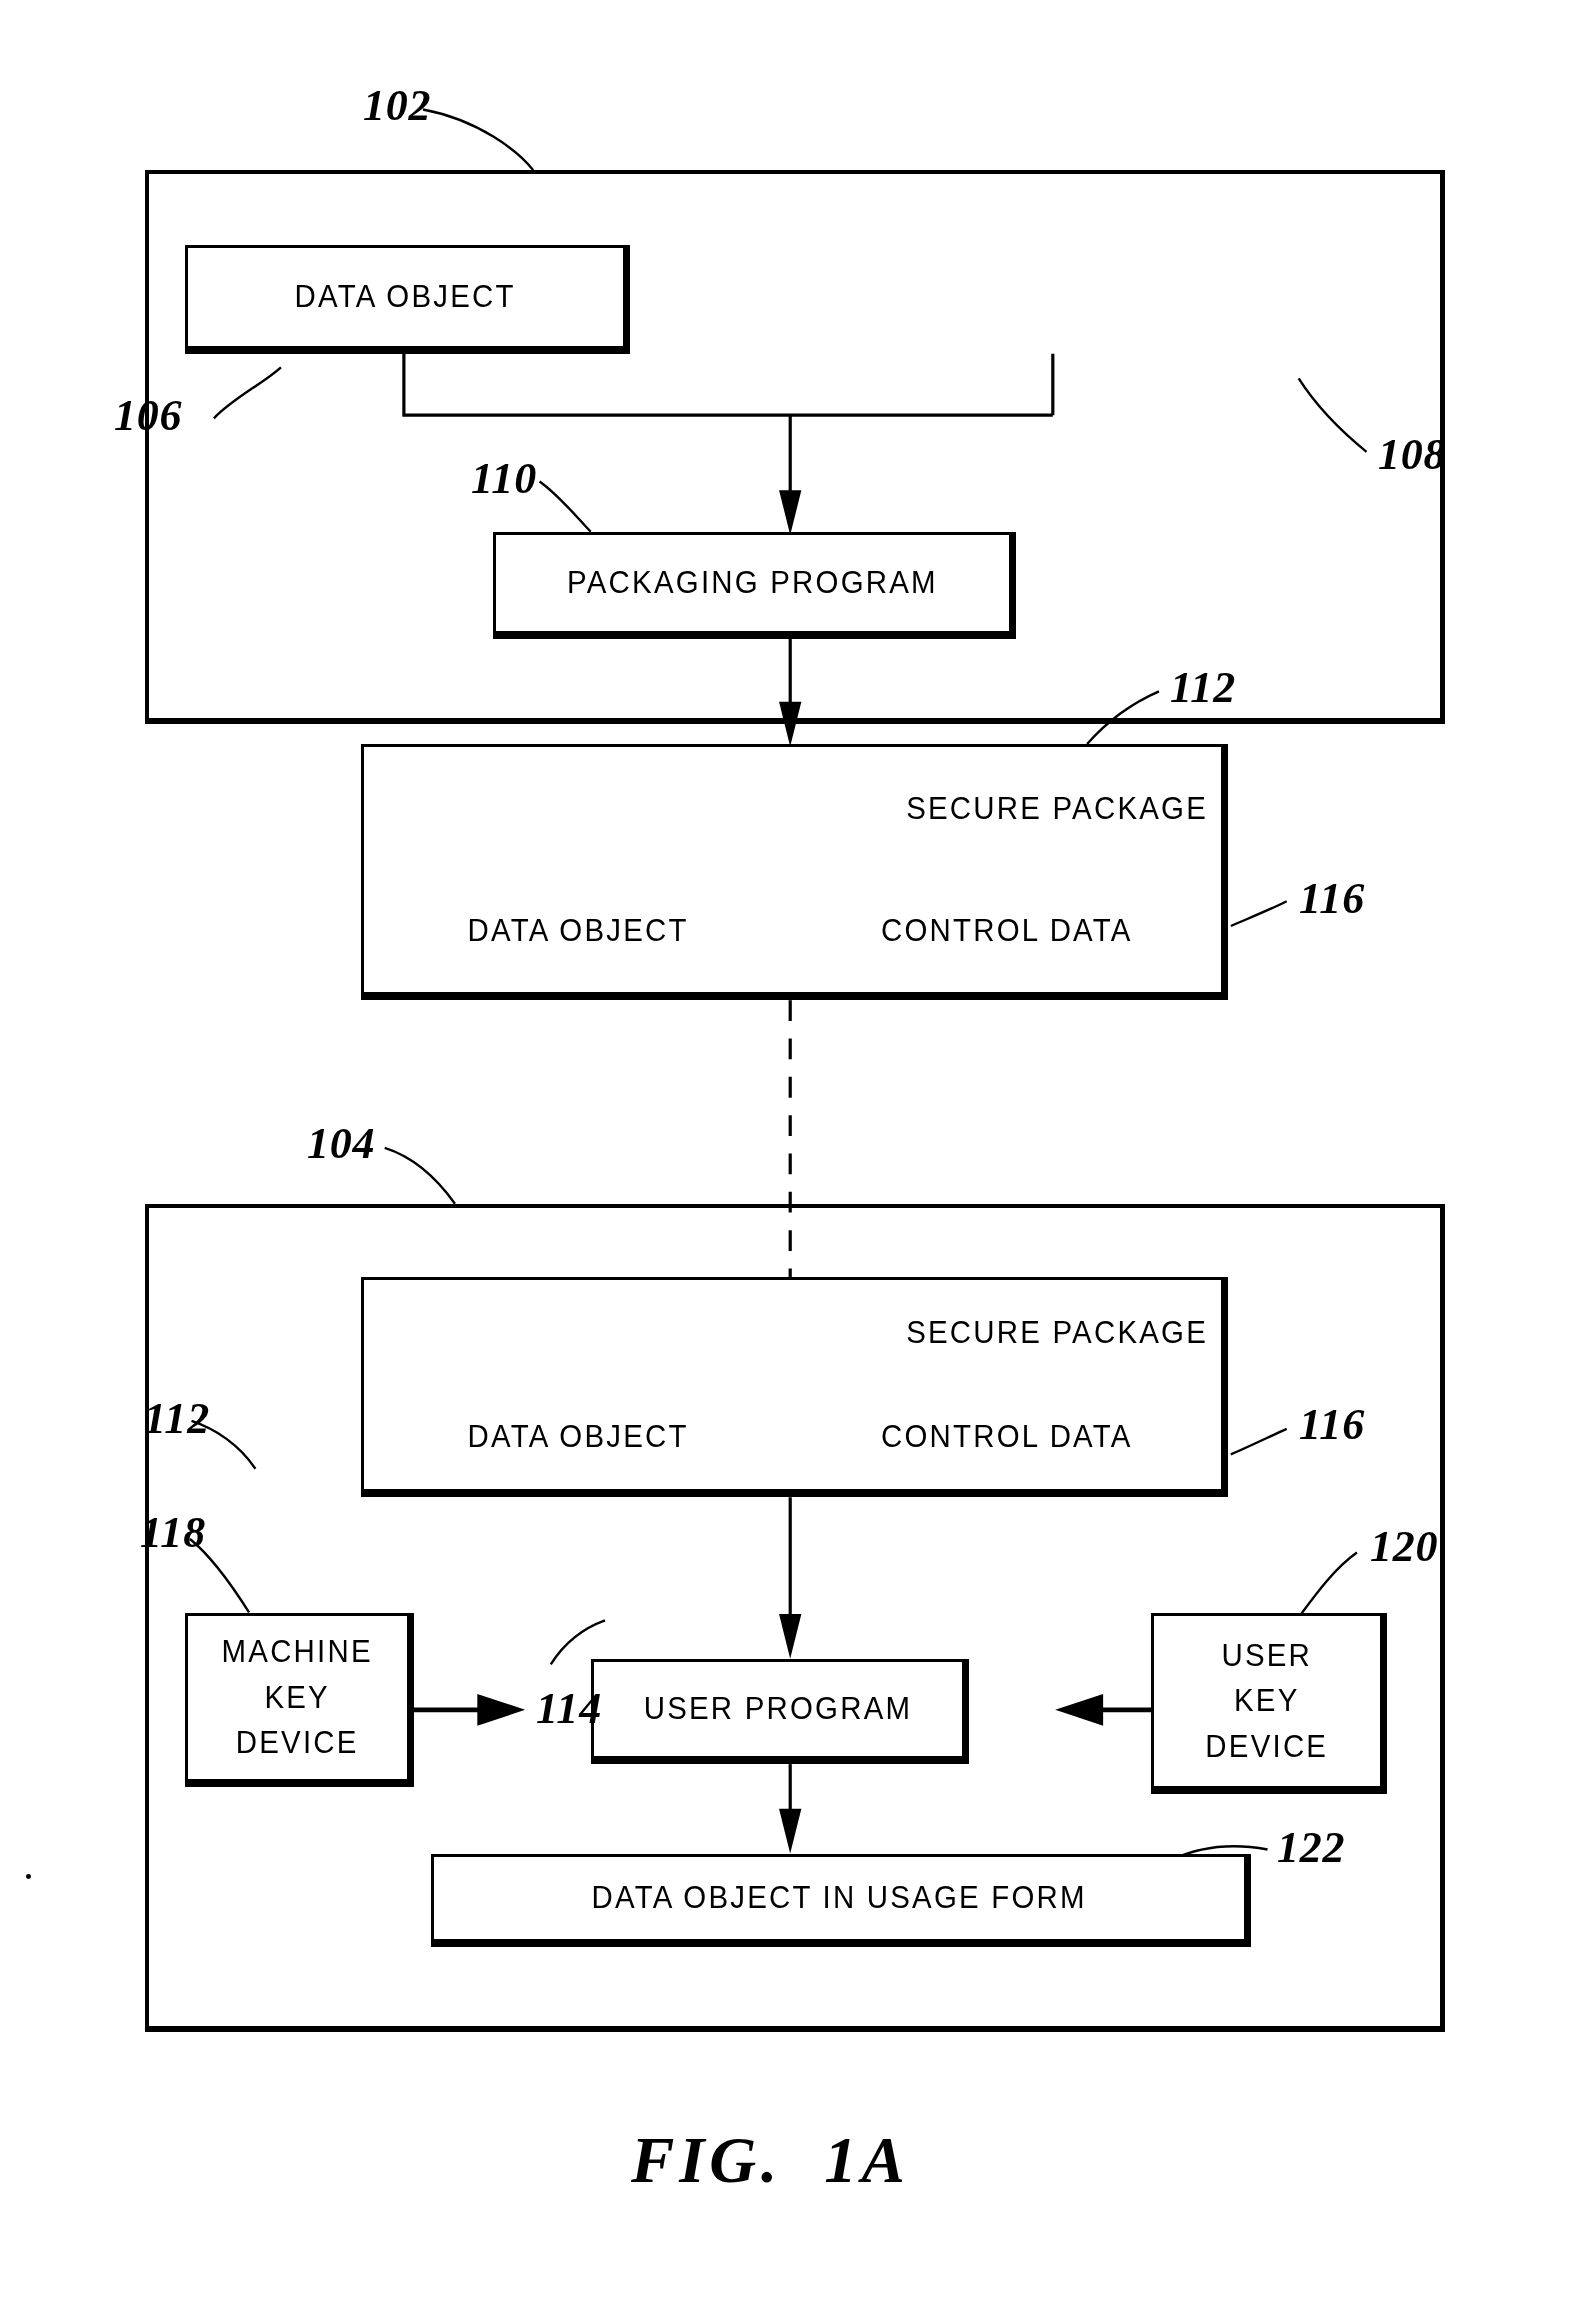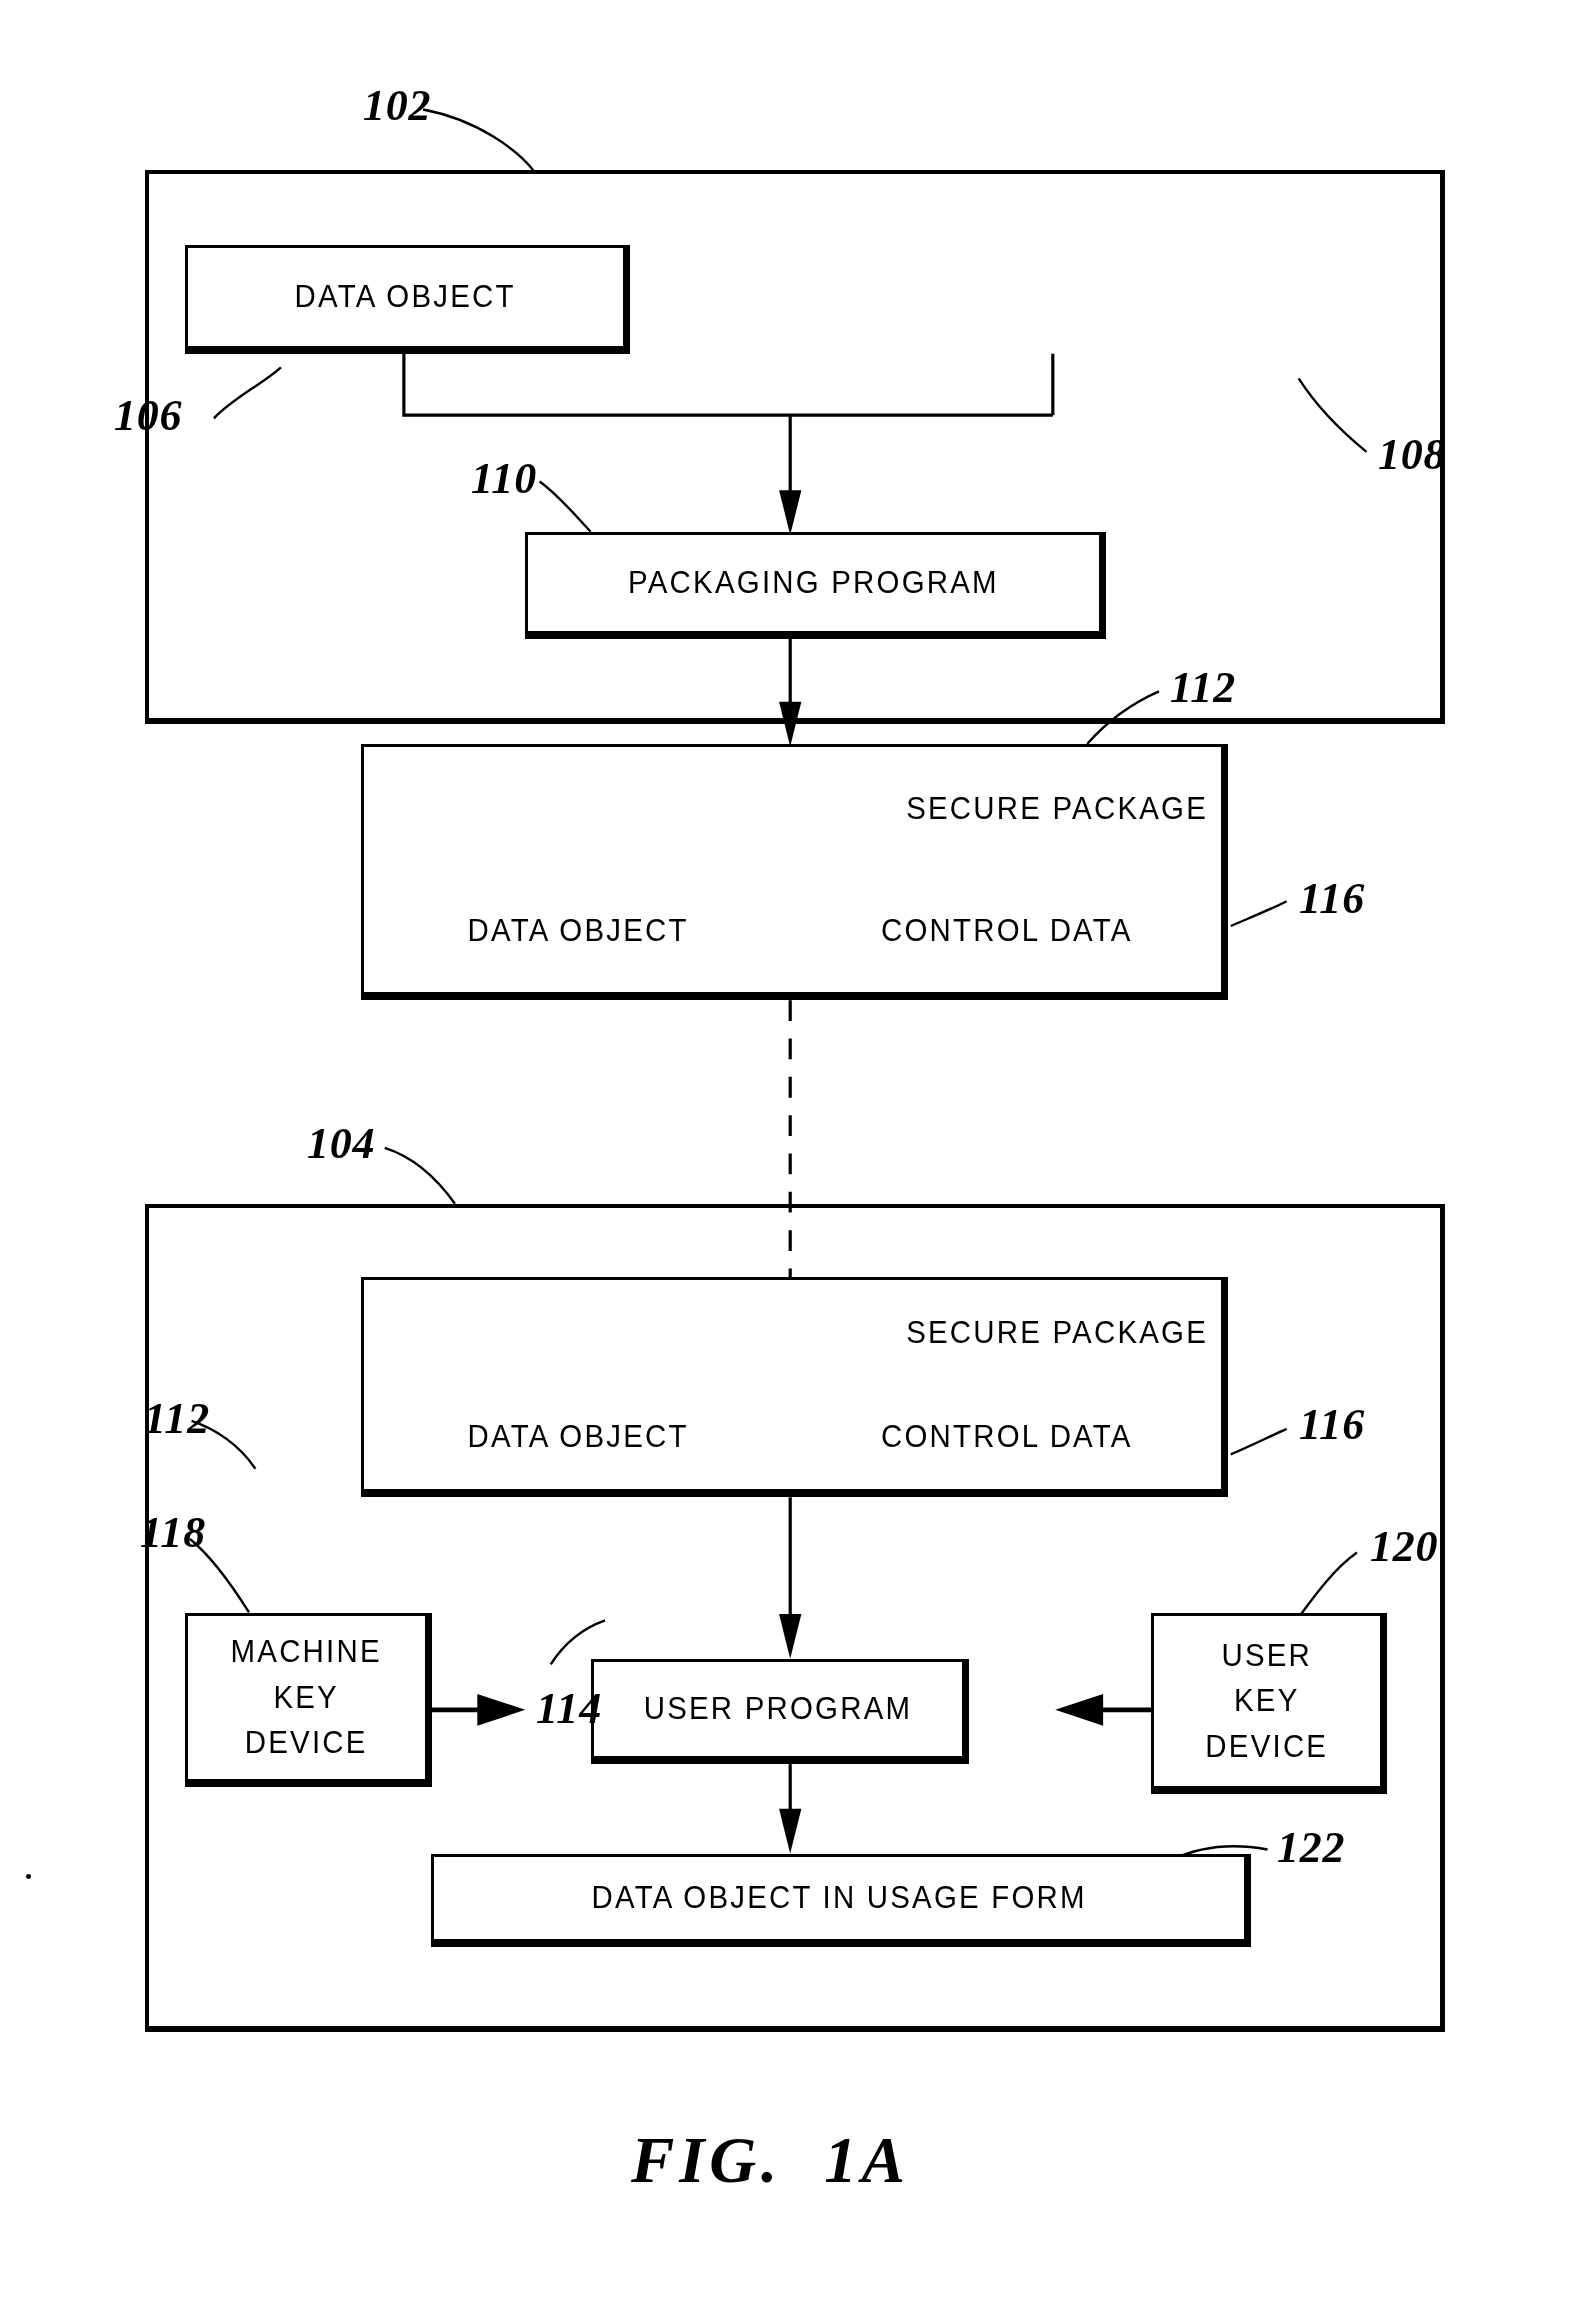--- a/index.html
+++ b/index.html
@@ -190,21 +190,21 @@
 
   <div class="outer-box" style="left:145px; top:170px; width:1300px; height:554px;"></div>
 
   <div class="outer-box" style="left:145px; top:1204px; width:1300px; height:828px;"></div>
 
   <div class="box" style="left:185px; top:245px; width:445px; height:109px;">
     <span class="box-label">DATA OBJECT</span>
   </div>
 
 
-  <div class="box" style="left:525px; top:532px; width:581px; height:107px;">
+  <div class="box" style="left:493px; top:532px; width:523px; height:107px;">
     <span class="box-label">PACKAGING PROGRAM</span>
   </div>
 
   <div class="pkg-box" style="left:361px; top:744px; width:867px; height:256px;">
     <div class="pkg-title">
       <span class="box-label">SECURE PACKAGE</span>
     </div>
     <div class="pkg-bottom">
       <div class="pkg-cell">
         <span class="box-label">DATA OBJECT</span>
@@ -222,21 +222,21 @@
     <div class="pkg-bottom">
       <div class="pkg-cell">
         <span class="box-label">DATA OBJECT</span>
       </div>
       <div class="pkg-cell">
         <span class="box-label">CONTROL DATA</span>
       </div>
     </div>
   </div>
 
-  <div class="box" style="left:185px; top:1613px; width:247px; height:174px;">
+  <div class="box" style="left:185px; top:1613px; width:229px; height:174px;">
     <span class="box-label">MACHINE
 KEY
 DEVICE</span>
   </div>
 
   <div class="box" style="left:591px; top:1659px; width:378px; height:105px;">
     <span class="box-label">USER PROGRAM</span>
   </div>
 
   <div class="box" style="left:1151px; top:1613px; width:236px; height:181px;align-items:center;">

